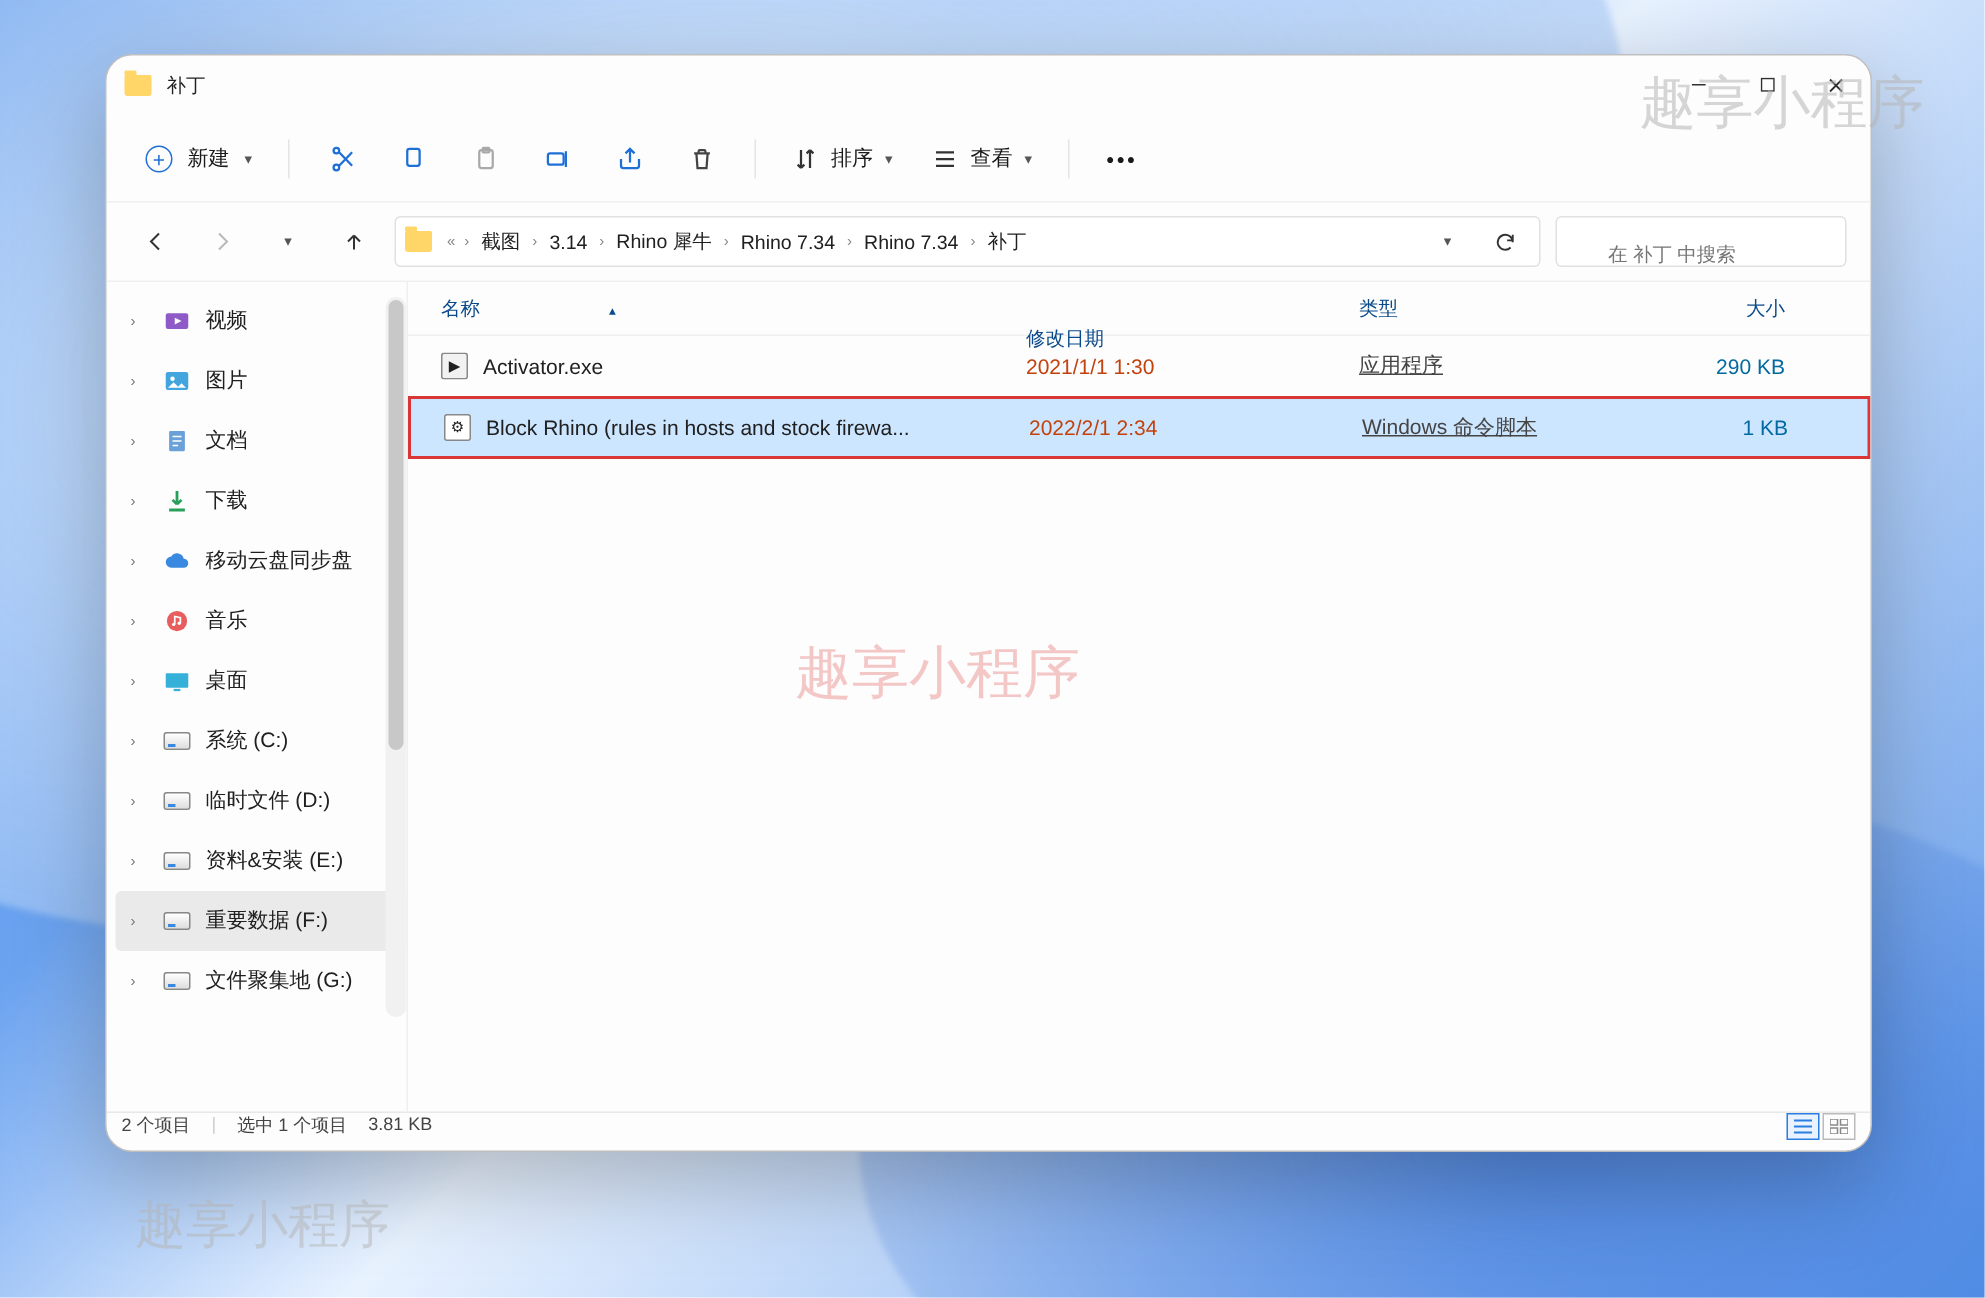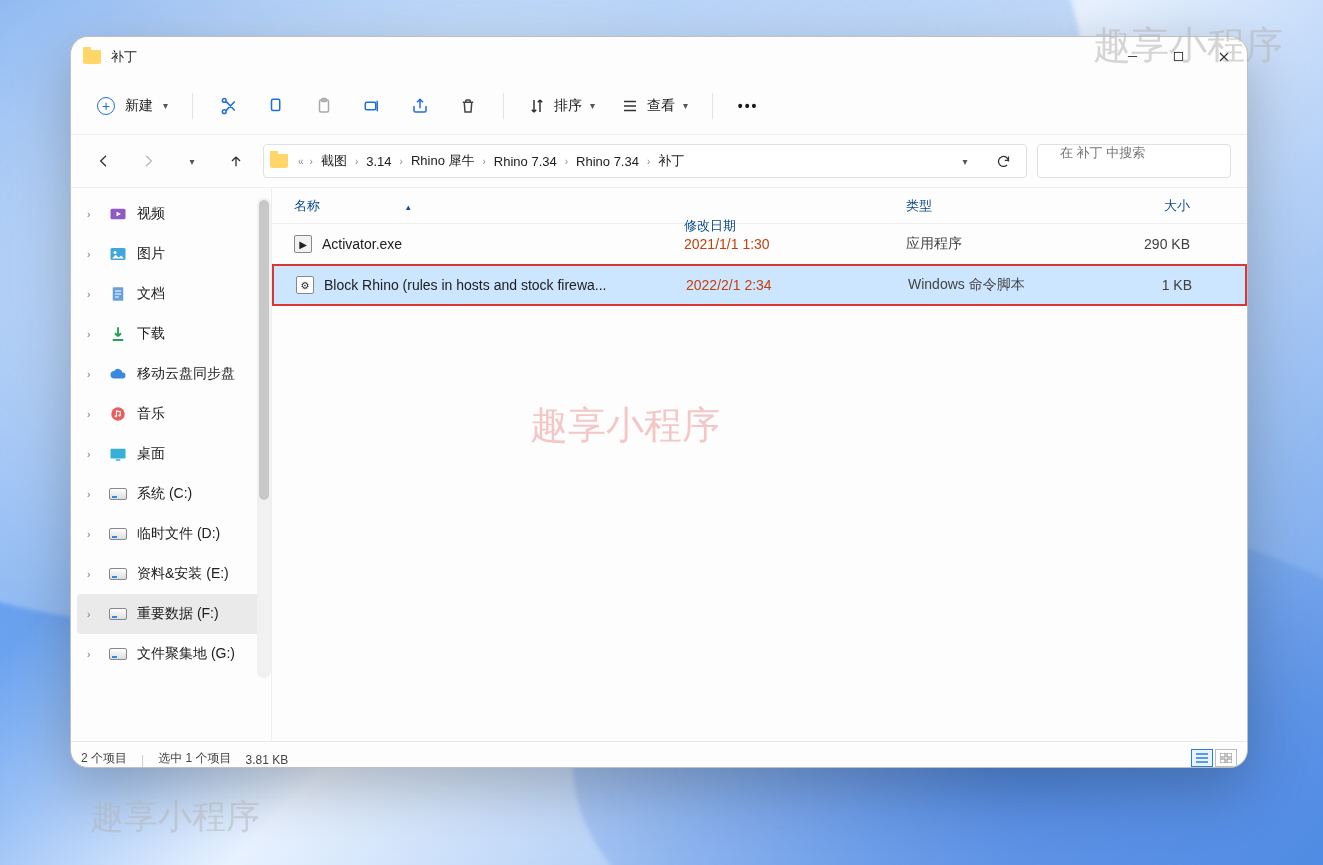--- a/index.html
+++ b/index.html
@@ -13,21 +13,21 @@
   }
   .bg-shape {
     position: absolute; border-radius: 50%;
     filter: blur(2px);
   }
   .bg-shape.s1 { width: 1400px; height: 800px; background: radial-gradient(ellipse, rgba(240,248,255,0.9), rgba(120,170,240,0.5)); top: -200px; left: -300px; transform: rotate(-15deg);}
   .bg-shape.s2 { width: 900px; height: 500px; background: radial-gradient(ellipse, rgba(60,120,220,0.7), transparent); bottom: -150px; right: -150px; }
 
   .watermark {
     position: absolute; font-size: 38px; color: rgba(200,200,200,0.55);
-    font-weight: 500; pointer-events: none; z-index: 2000; font-family:Liberation Sans, sans-serif;
+    font-weight: 500; pointer-events: none; z-index: 2000; font-family:Liberation Sans, sans-serif;margin-top:23px;
   }
   .watermark.top { top: 20px; right: 40px; color: rgba(180,180,180,0.55);}
   .watermark.mid { top: 400px; left: 530px; color: rgba(240,170,170,0.65); }
   .watermark.bot { bottom: 25px; left: 90px; color: rgba(180,180,180,0.5); font-size:34px;}
 
   .window {
     position: absolute; top: 36px; left: 70px;
     width: 1178px; height: 732px;
     background: #fdfdfd; border-radius: 18px;
     border: 1px solid #bfbfbf;
@@ -73,21 +73,21 @@
     flex: 1; height: 34px; border:1px solid #e0e0e0; border-radius: 4px;
     display:flex; align-items:center; padding: 0 6px; gap:2px; background:#fff;
   }
   .breadcrumb .fld { width:18px; height:14px; background:#ffd667; border-radius:1px 1px 2px 2px; margin-right:6px; position:relative;}
   .breadcrumb .fld::before{content:"";position:absolute;top:-3px;left:0;width:8px;height:3px;background:#ffd667;border-radius:1px 1px 0 0;}
   .bc-item { padding:0 4px; font-size:13px; }
   .bc-sep { color:#888; font-size:10px; padding:0 2px;}
   .bc-end { margin-left:auto; display:flex; gap:4px; align-items:center;}
   .searchbox {
     width: 194px; height:34px; border:1px solid #e0e0e0; border-radius:4px;
-    display:flex; align-items:flex-start; padding:0 12px; gap:10px; color:#777; background:#fff;
+    display:flex; align-items:flex-end; padding:0 24px; gap:10px; color:#777; background:#fff;
   }
   .searchbox input{border:none;outline:none;font-size:13px;color:#555;flex:1;background:transparent;}
 
   .body { flex:1; display:flex; min-height:0; border-top:1px solid #efefef;}
 
   .sidebar { width: 200px; padding: 6px 0 6px 6px; overflow:hidden; position:relative;}
   .side-item {
     height: 40px; display:flex; align-items:center; padding:0 6px 0 10px;
     border-radius:4px; gap:10px; white-space:nowrap; font-size:14px;
   }
@@ -104,28 +104,28 @@
   }
   .col.name{width:390px;} .col.date{width:222px;margin-top:41px;} .col.type{width:190px;} .col.size{width:110px;text-align:right;padding-right:16px;}
   .col .sort{font-size:9px;margin-left:6px;color:#0b4a8a;}
 
   .file-row {
     height: 40px; display:flex; align-items:center; padding-left:22px; font-size:14px;
   }
   .file-row .c{display:flex;align-items:center;}
   .file-row .c.name{width:390px;gap:10px;overflow:hidden;white-space:nowrap;}
   .file-row .c.name span{overflow:hidden;text-overflow:ellipsis;}
-  .file-row .c.date{width:222px;color:#c2410c;} .file-row .c.type{width:190px;color:#444;}
-  .file-row .c.size{width:110px;justify-content:flex-end;padding-right:16px;color:#404040;}
+  .file-row .c.date{width:222px;color:#c2410c;} .file-row .c.type{width:190px;color:#444;text-decoration:underline;}
+  .file-row .c.size{width:110px;justify-content:flex-end;padding-right:16px;color:#0369a1;}
   .file-row.selected { background:#cde6ff; border:2px solid #d93636; height:42px;}
   .fico{width:18px;height:18px;flex-shrink:0;border:1px solid #888;border-radius:2px;background:#fff;display:flex;align-items:center;justify-content:center;font-size:10px;}
   .fico.exe{background:#f2f2f2;}
 
   .statusbar {
-    height: 26px; border-top:1px solid #e8e8e8; display:flex; align-items:flex-end;
+    height: 26px; border-top:1px solid #e8e8e8; display:flex; align-items:flex-start;
     padding: 0 10px; font-size:12px; color:#444; gap:14px;
   }
   .status-right{margin-left:auto;display:flex;gap:2px;}
   .view-toggle{width:22px;height:18px;border:1px solid #bbb;display:flex;align-items:center;justify-content:center;}
   .view-toggle.active{border-color:#2a7de1;background:#e9f2ff;}
 
   .ico-drive{width:18px;height:12px;background:linear-gradient(#fff,#ddd);border:1px solid #888;border-radius:2px;position:relative;}
   .ico-drive::after{content:"";position:absolute;bottom:1px;left:2px;width:5px;height:2px;background:#3a89e0;}
 </style>
 </head>

